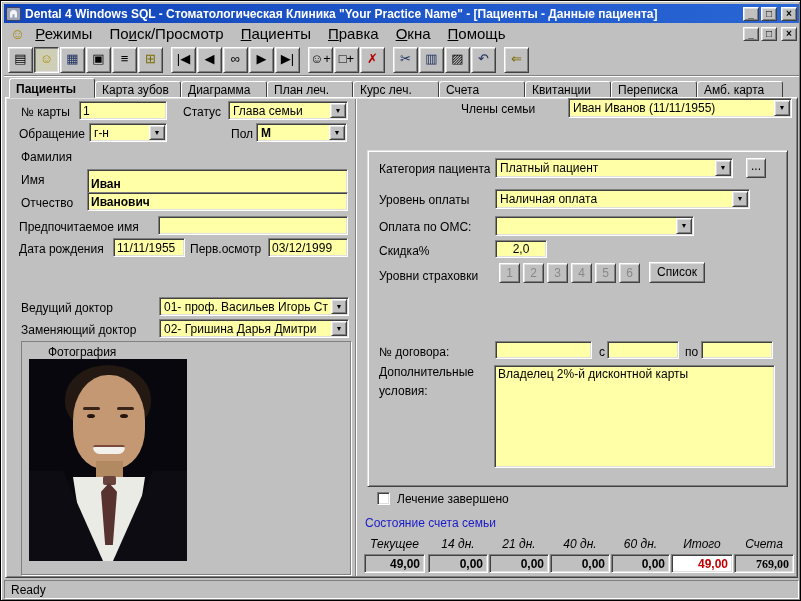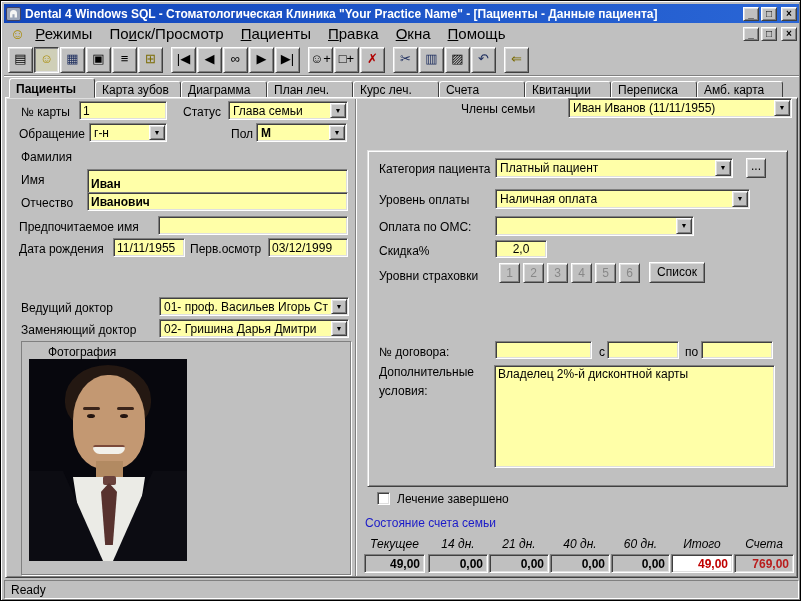--- a/index.html
+++ b/index.html
@@ -122,21 +122,21 @@
   
   .checkbox { position: absolute; width: 13px; height: 13px; background: #fff;
     border: 1px solid; border-color: #808080 #fff #fff #808080;
     box-shadow: inset 1px 1px 0 #404040, inset -1px -1px 0 #dfdfdf; cursor: default; }
 
   .acct-title { position: absolute; left: 364px; top: 515px; font-size: 12px; color: #1a1ac8; text-align: center; }
   .ahdr { position: absolute; top: 536px; font-size: 12px; text-align: center; font-style: italic; }
   .acell { position: absolute; top: 553px; height: 19px; font-size: 12px; font-weight: bold;
     text-align: right; padding: 2px 4px 0 0; background: #c0c0c0; }
   .acell.tot { background: #fff; color: #c00000; }
-  .acell.dep { color: #b91c1c; }
+  .acell.dep { color: #000000; font-family: Liberation Serif, serif; }
 
   .statusbar { position: absolute; left: 3px; top: 579px; width: 795px; height: 19px;
     border: 1px solid; border-color: #808080 #fff #fff #808080;
     font-size: 12px; padding: 2px 6px; }
 </style>
 </head>
 <body>
 
 <div class="win">
 

